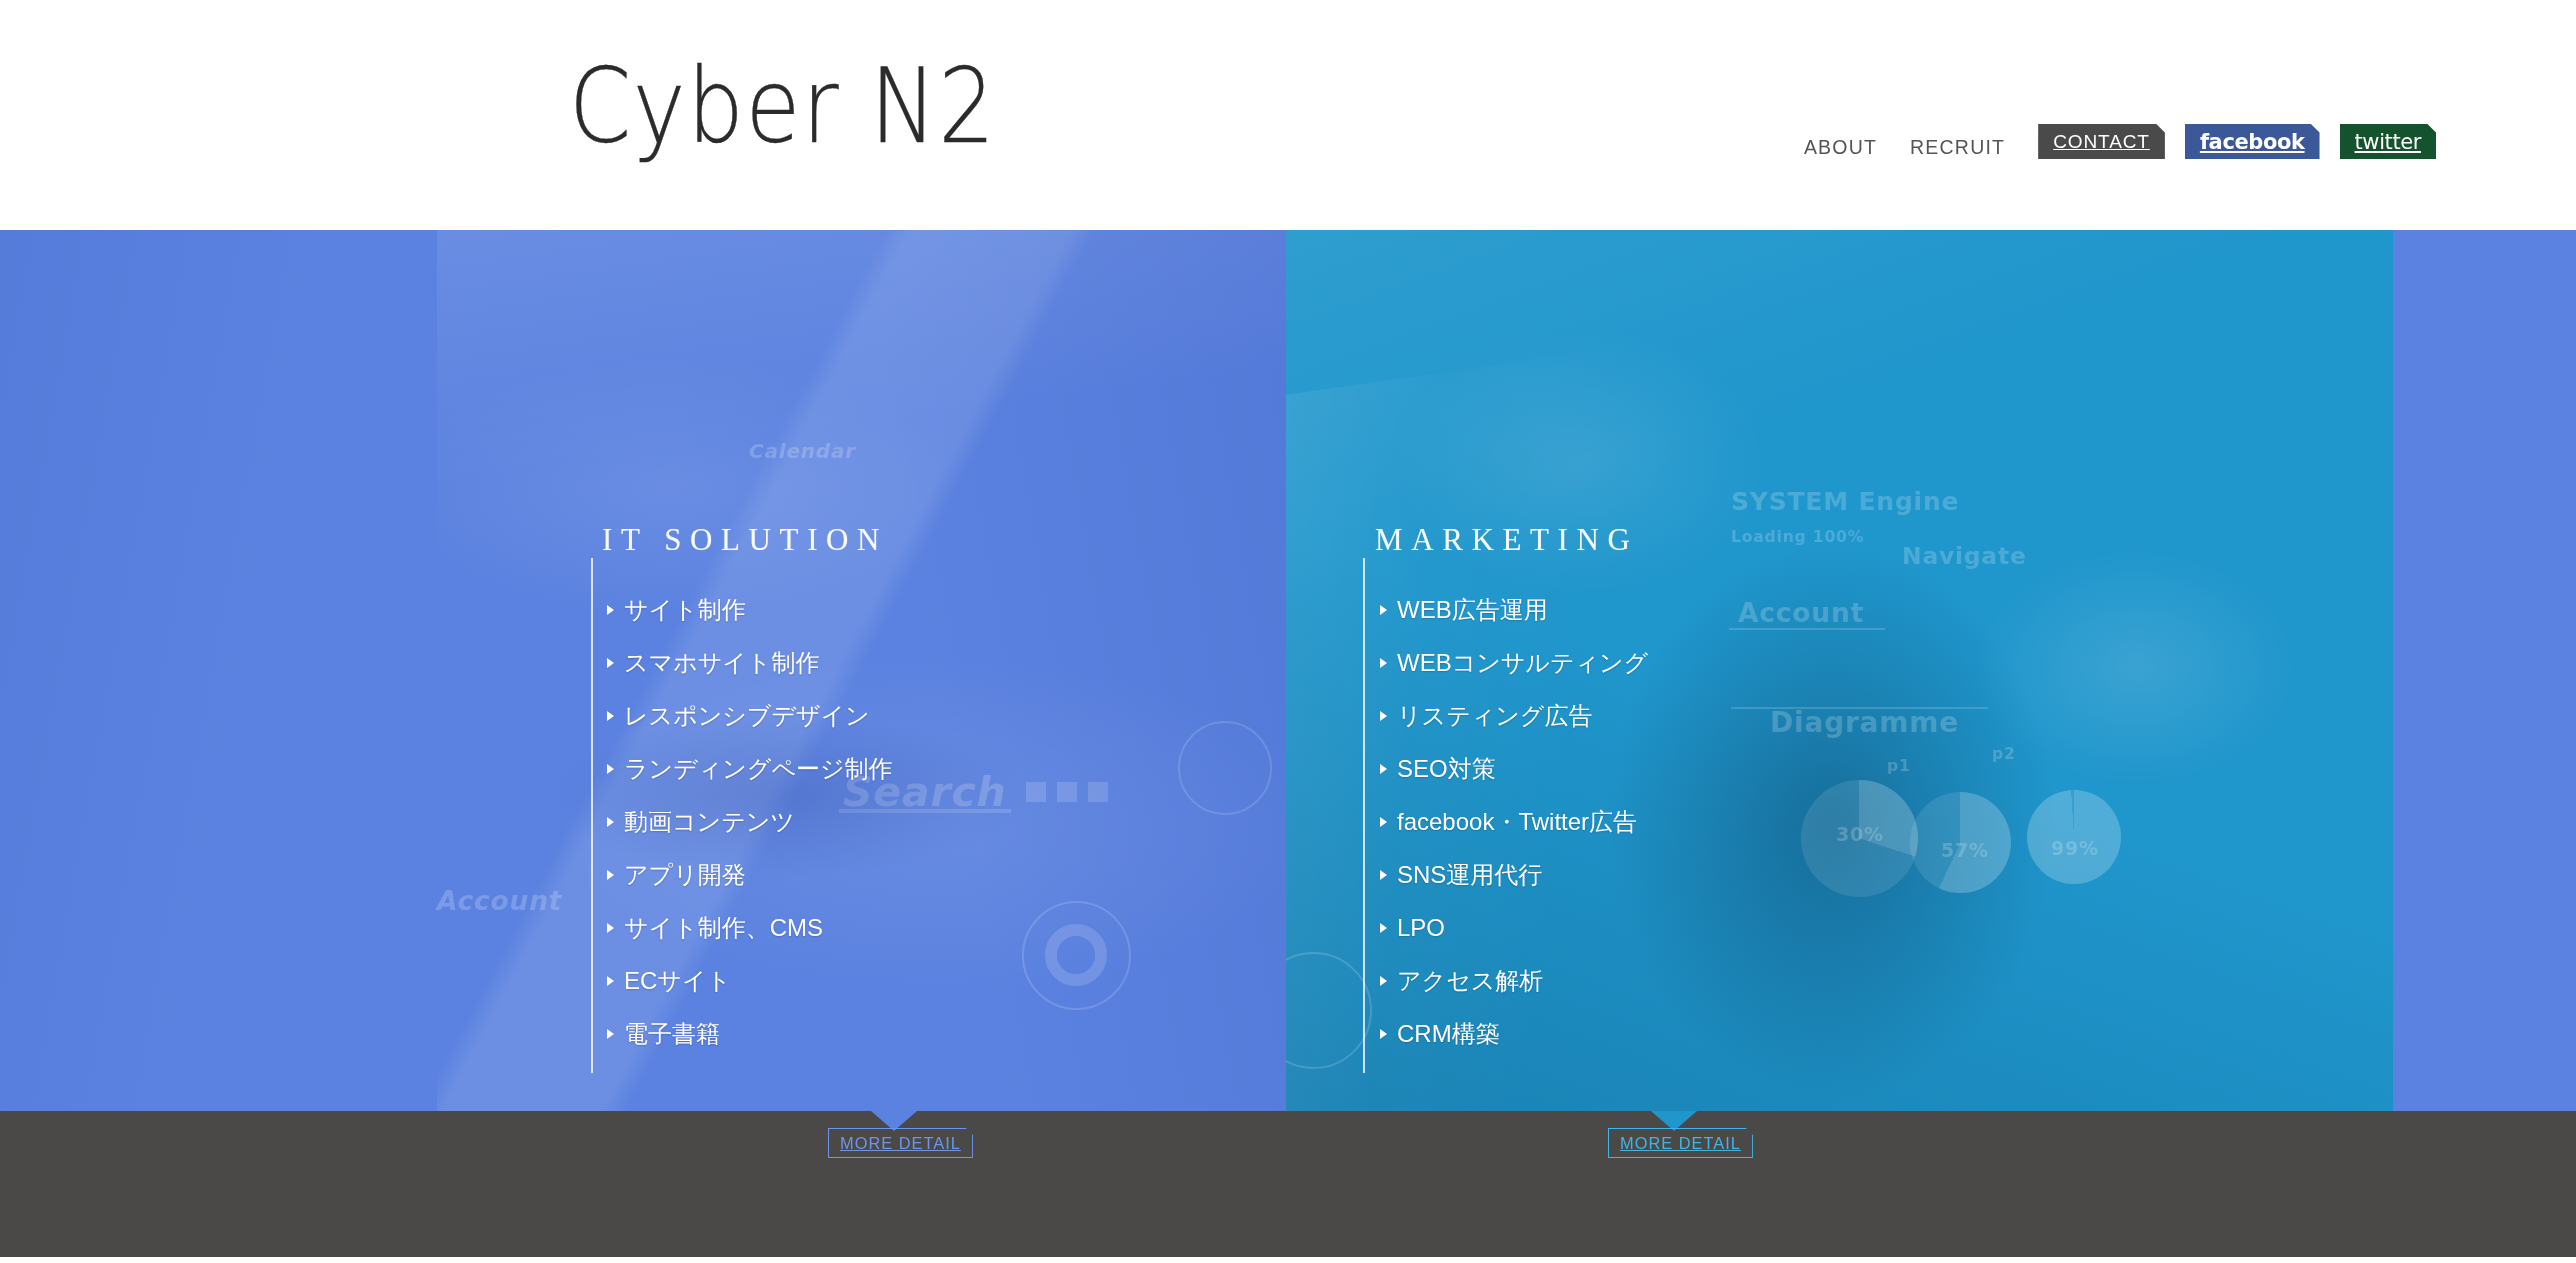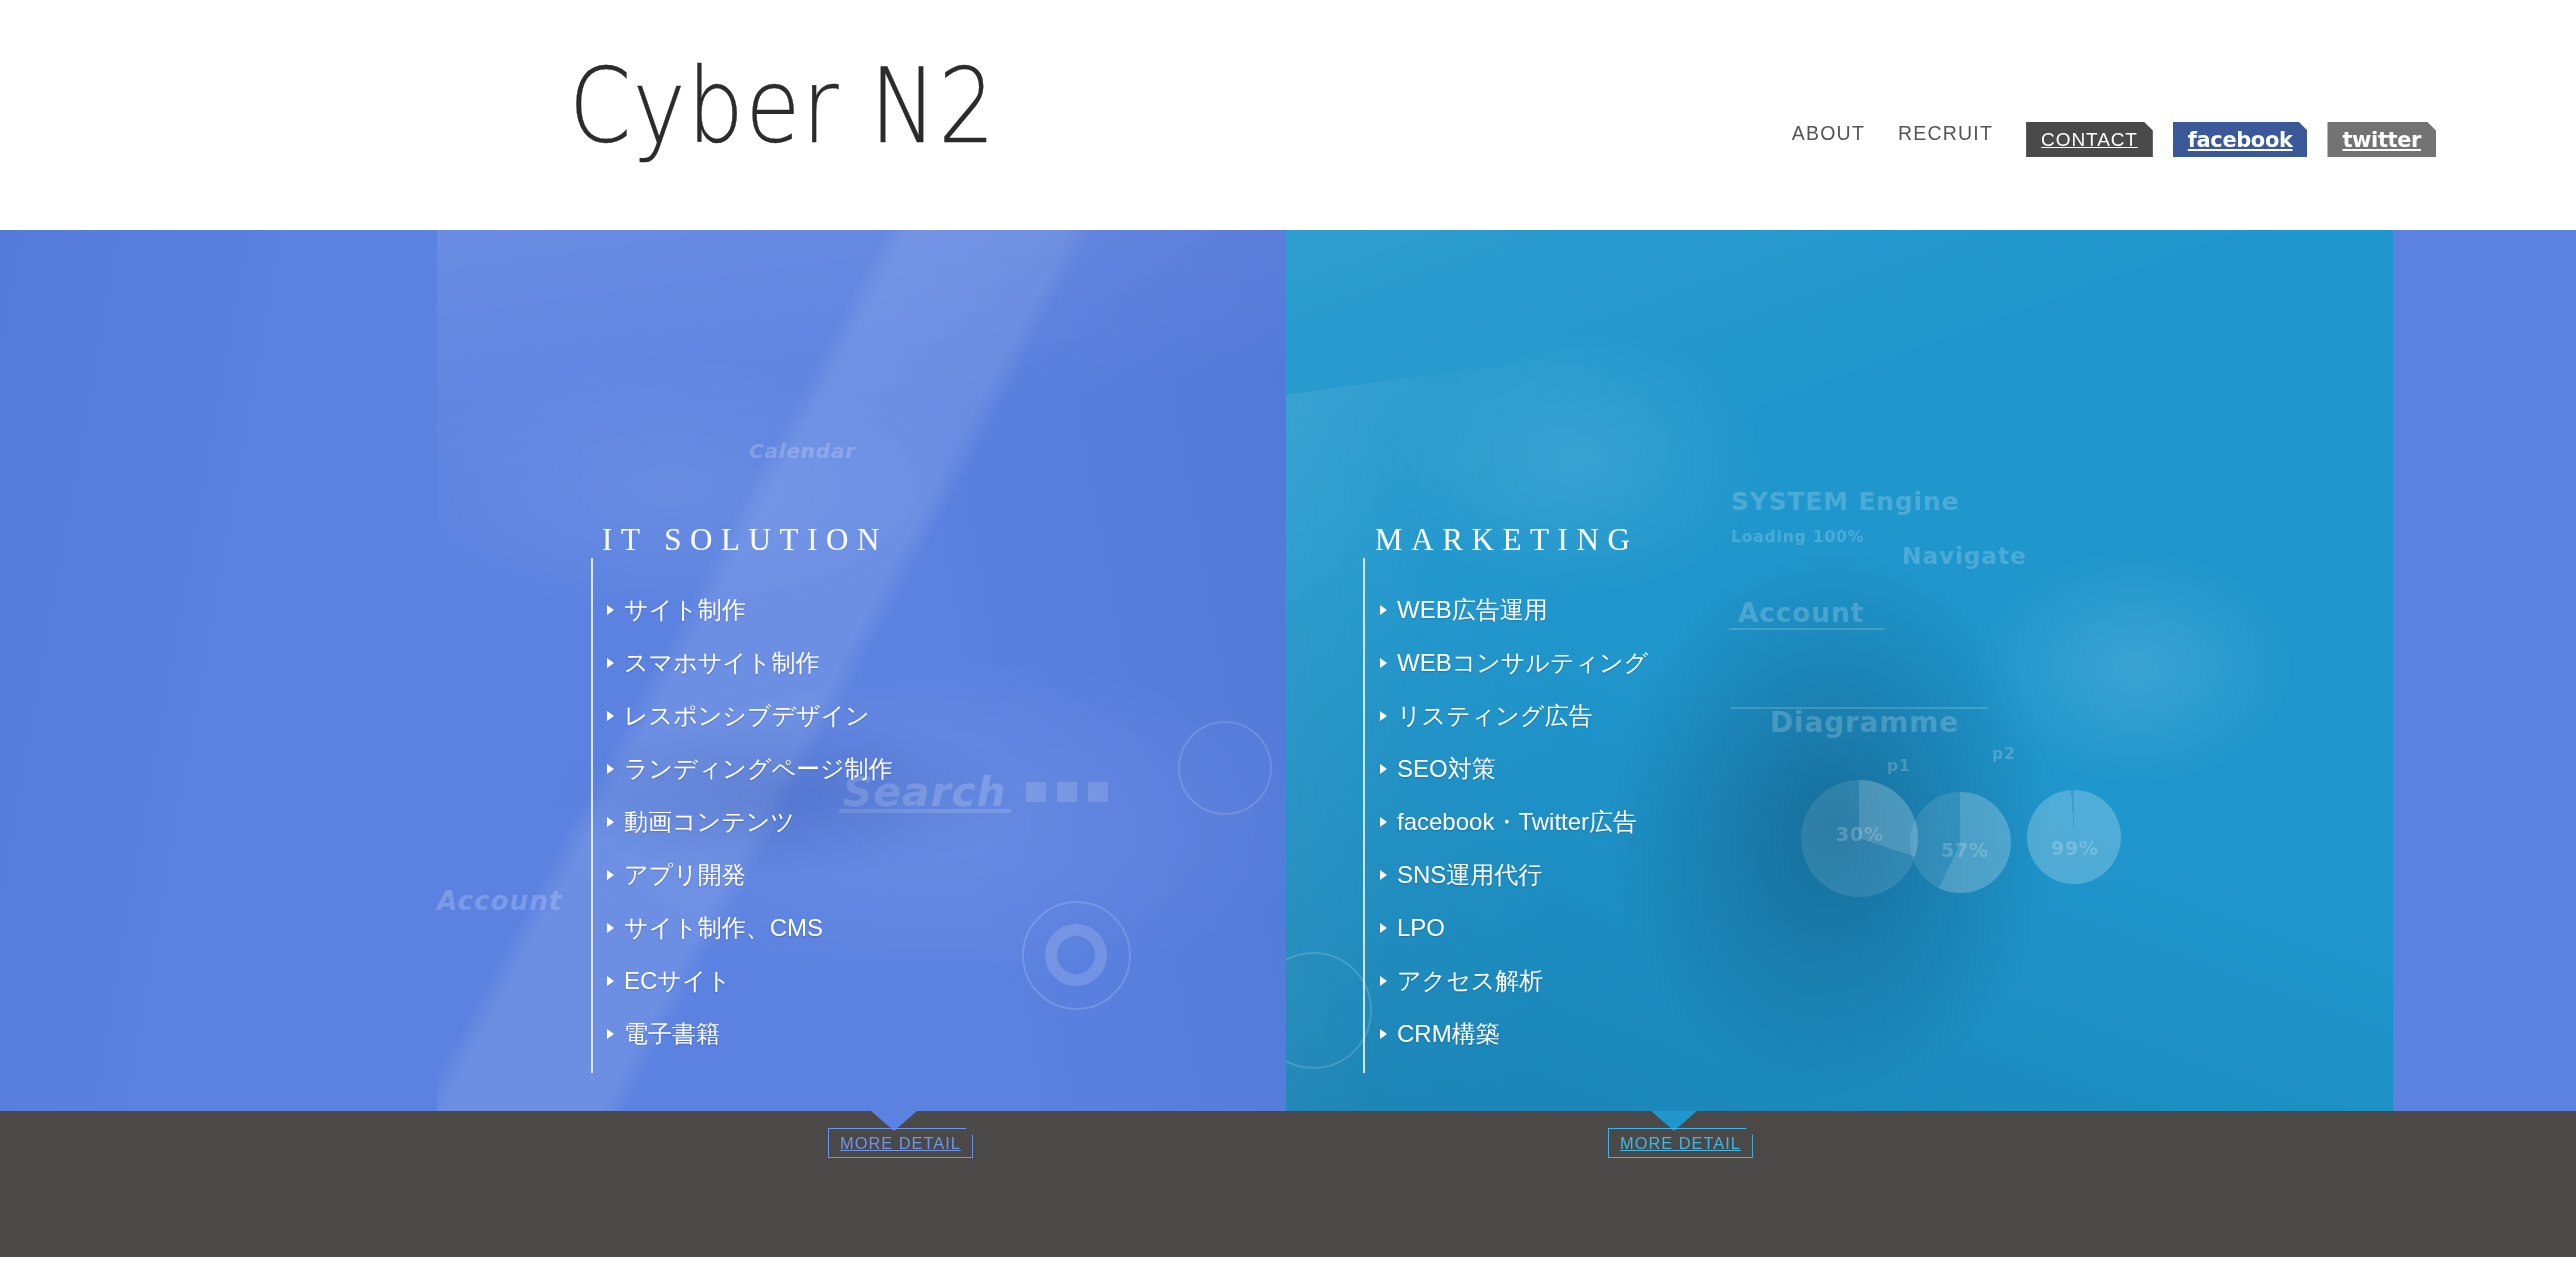--- a/index.html
+++ b/index.html
@@ -24,21 +24,21 @@
     letter-spacing: 1.6px;
     color: #2b2b2b;
     line-height: 1;
     -webkit-text-stroke: 0.3px #2b2b2b;
     transform: scaleY(1.12) scaleX(0.97);
     transform-origin: left top;
     white-space: nowrap;
   }
   .nav {
     position: absolute; right: 140px; top: 122px;
-    display: flex; align-items: flex-start; gap: 0;
+    display: flex; align-items: flex-end; gap: 0;
     height: 37px;
   }
   .nav-link {
     font-size: 19.5px; letter-spacing: 1.2px; color:#555555;
     font-family: "Liberation Sans", sans-serif;
     text-decoration: none; padding: 0 0 0 0;
     margin-right: 33px;
     white-space: nowrap;
   }
   .badge {
@@ -52,21 +52,21 @@
     white-space: nowrap;
     margin-right: 20px;
     clip-path: polygon(0 0, calc(100% - 8.6px) 0, 100% 8.6px, 100% 100%, 0 100%);
   }
   .badge.contact { background:#4a4a4a; font-size:19px; letter-spacing:0.9px; }
   .badge.facebook {
     background:#3b5998; font-weight:bold; font-size:21px;
     font-family:"DejaVu Sans", sans-serif; letter-spacing:-0.4px;
   }
   .badge.twitter {
-    background:#737373; font-weight:bold; font-size:21px;
+    background:#14532d; font-weight:normal; font-size:21px;
     font-family:"DejaVu Sans", sans-serif; letter-spacing:-0.4px;
     margin-right:0;
   }
 
   
   .hero {
     position:absolute; left:0; top:230px; width:2576px; height:881px;
     background:#5b82e0;
     overflow:hidden;
   }

